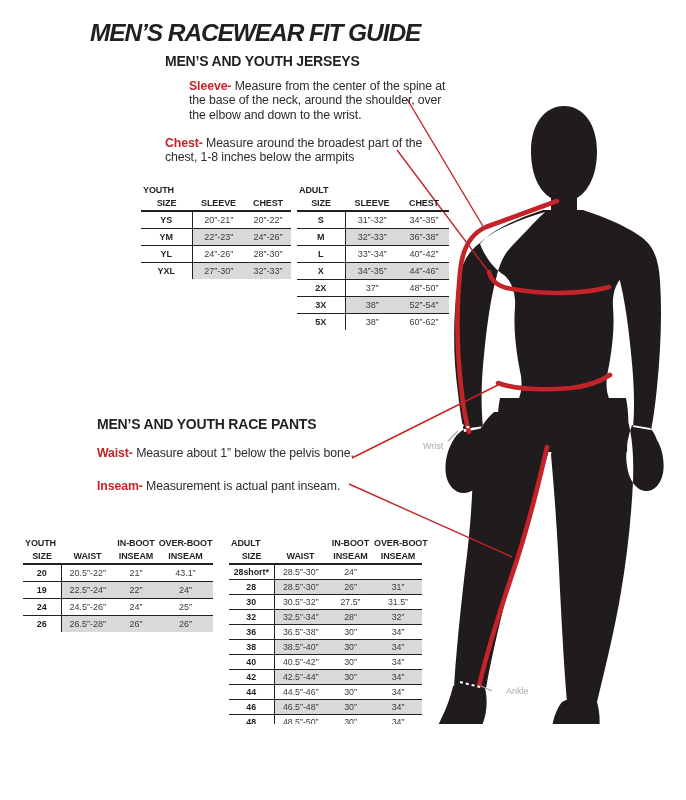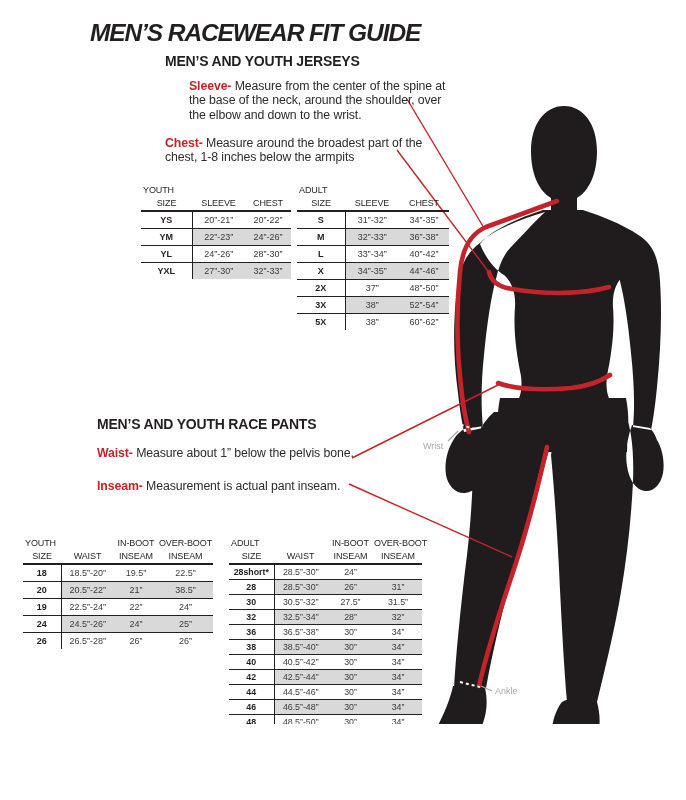--- a/index.html
+++ b/index.html
@@ -16,21 +16,21 @@
   .h-pants{left:97px;top:416px;}
   .para{position:absolute;z-index:2;font-size:12.3px;line-height:1.17;color:var(--body-text);letter-spacing:-0.1px;}
   .p-sleeve{left:158px;top:79px;width:262px;margin-left:31px;}
   .p-chest{left:165px;top:136px;width:262px;}
   .p-waist{left:97px;top:446px;width:310px;}
   .p-inseam{left:97px;top:479px;width:310px;}
   .red-label{color:var(--accent);font-weight:700;}
 
   .fit-table{position:absolute;z-index:2;border-collapse:collapse;table-layout:fixed;
              font-size:9px;line-height:1;color:var(--ink);}
-  .fit-table th{font-weight:400;height:11px;vertical-align:bottom;padding:0 0 2px 0;text-align:center;
+  .fit-table th{font-weight:700;height:11px;vertical-align:bottom;padding:0 0 2px 0;text-align:center;
                 letter-spacing:-0.1px;white-space:nowrap;margin-top:19px;}
   .fit-table thead tr:first-child th:first-child{text-align:left;padding-left:2px;}
   .fit-table thead tr:last-child th{border-bottom:2px solid var(--ink);}
   .fit-table td{text-align:center;border-bottom:1px solid var(--ink);color:#3c3a3b;
                 white-space:nowrap;padding:0;}
   .fit-table td:first-child{font-weight:700;color:var(--ink);border-right:1.5px solid var(--ink);}
   .fit-table tbody tr:last-child td{border-bottom:none;}
   .fit-table tbody tr:nth-child(even) td:not(:first-child){background:var(--shade);}
   .rows17 td{height:16px;}
   .rows15 td{height:14px;font-size:8.8px;}
@@ -42,21 +42,21 @@
   .t-yp{left:23px;top:537px;width:188px;}
   .t-yp th:nth-child(1){width:36px;} .t-yp th:nth-child(2){width:53px;}
   .t-yp th:nth-child(3){width:44px;} .t-yp th:nth-child(4){width:55px;}
   .t-ap{left:229px;top:537px;width:191px;}
   .t-ap th:nth-child(1){width:43px;} .t-ap th:nth-child(2){width:53px;}
   .t-ap th:nth-child(3){width:47px;} .t-ap th:nth-child(4){width:48px;}
 
   .footnote{position:absolute;z-index:2;left:229px;top:746px;font-size:9.5px;color:var(--muted);}
   .fig-label{position:absolute;z-index:2;font-size:9px;color:var(--label);white-space:nowrap;}
   .l-wrist{left:423px;top:441px;}
-  .l-ankle{left:495px;top:686px;}
+  .l-ankle{left:506px;top:686px;}
 
   .silhouette{fill:var(--silhouette);}
   .measure{fill:none;stroke:var(--accent);stroke-width:4.6;stroke-linecap:round;}
   .callout{fill:none;stroke:var(--accent);stroke-width:1.4;}
   .dash{fill:none;stroke:#fff;stroke-width:2;stroke-dasharray:3 3;}
   .pointer{fill:none;stroke:var(--label);stroke-width:1.2;}
 </style>
 </head>
 <body>
 
@@ -201,30 +201,24 @@
         </tr>
         <tr>
           <th>SIZE</th>
           <th>WAIST</th>
           <th>INSEAM</th>
           <th>INSEAM</th>
         </tr>
       </thead>
       <tbody>
         <tr>
-          <td>18</td>
-          <td>18.5”-20”</td>
-          <td>19.5”</td>
-          <td>22.5”</td>
-        </tr>
-        <tr>
           <td>20</td>
           <td>20.5”-22”</td>
           <td>21”</td>
-          <td>38.5”</td>
+          <td>43.1”</td>
         </tr>
         <tr>
           <td>19</td>
           <td>22.5”-24”</td>
           <td>22”</td>
           <td>24”</td>
         </tr>
         <tr>
           <td>24</td>
           <td>24.5”-26”</td>

